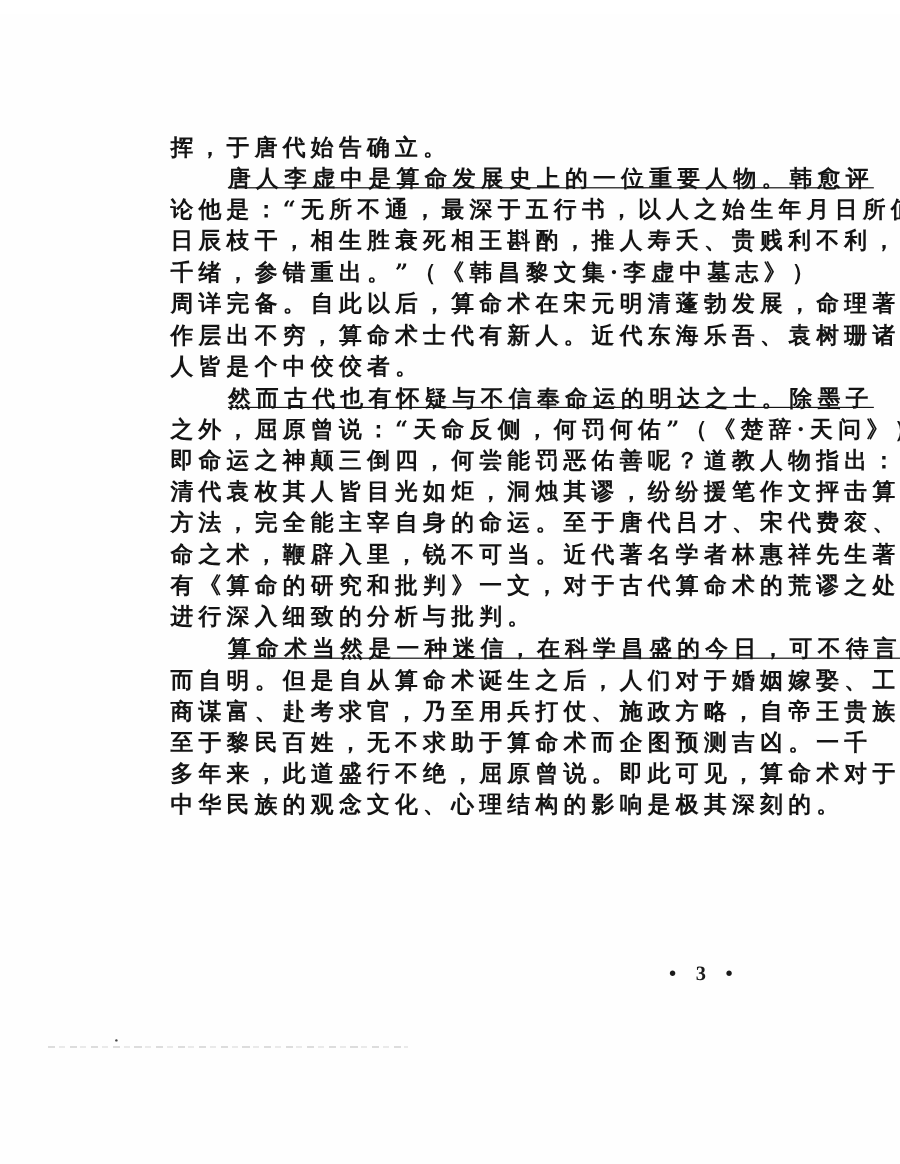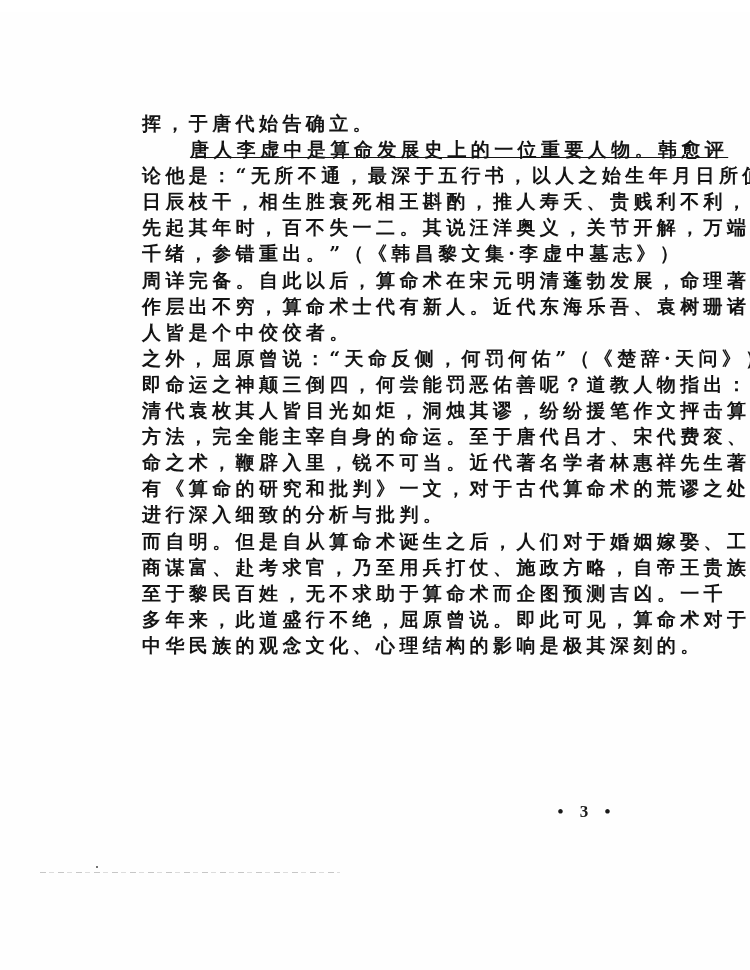--- a/index.html
+++ b/index.html
@@ -36,32 +36,33 @@
 </style>
 </head>
 <body>
 
 <div class="page">
   <div class="text-block">
     <span class="line">挥，于唐代始告确立。</span>
     <span class="line indent">唐人李虚中是算命发展史上的一位重要人物。韩愈评</span>
     <span class="line">论他是：“无所不通，最深于五行书，以人之始生年月日所值</span>
     <span class="line">日辰枝干，相生胜衰死相王斟酌，推人寿夭、贵贱利不利，辄</span>
-    <span class="line">先起其年时，百不失一二。其说汪洋奥义，关节开解，万端</span>
     <span class="line">千绪，参错重出。”（《韩昌黎文集·李虚中墓志》）</span>
     <span class="line">周详完备。自此以后，算命术在宋元明清蓬勃发展，命理著</span>
     <span class="line">作层出不穷，算命术士代有新人。近代东海乐吾、袁树珊诸</span>
     <span class="line">人皆是个中佼佼者。</span>
+    <span class="line indent">然而古代也有怀疑与不信奉命运的明达之士。除墨子</span>
     <span class="line">之外，屈原曾说：“天命反侧，何罚何佑”（《楚辞·天问》）？意</span>
     <span class="line">即命运之神颠三倒四，何尝能罚恶佑善呢？道教人物指出：</span>
     <span class="line">清代袁枚其人皆目光如炬，洞烛其谬，纷纷援笔作文抨击算</span>
     <span class="line">方法，完全能主宰自身的命运。至于唐代吕才、宋代费衮、</span>
     <span class="line">命之术，鞭辟入里，锐不可当。近代著名学者林惠祥先生著</span>
     <span class="line">有《算命的研究和批判》一文，对于古代算命术的荒谬之处</span>
     <span class="line">进行深入细致的分析与批判。</span>
+    <span class="line indent">算命术当然是一种迷信，在科学昌盛的今日，可不待言</span>
     <span class="line">而自明。但是自从算命术诞生之后，人们对于婚姻嫁娶、工</span>
     <span class="line">商谋富、赴考求官，乃至用兵打仗、施政方略，自帝王贵族以</span>
     <span class="line">至于黎民百姓，无不求助于算命术而企图预测吉凶。一千</span>
     <span class="line">多年来，此道盛行不绝，屈原曾说。即此可见，算命术对于</span>
     <span class="line">中华民族的观念文化、心理结构的影响是极其深刻的。</span>
   </div>
 
   <div class="page-number">• 3 •</div>
 
   <div class="scan-dot"></div>

